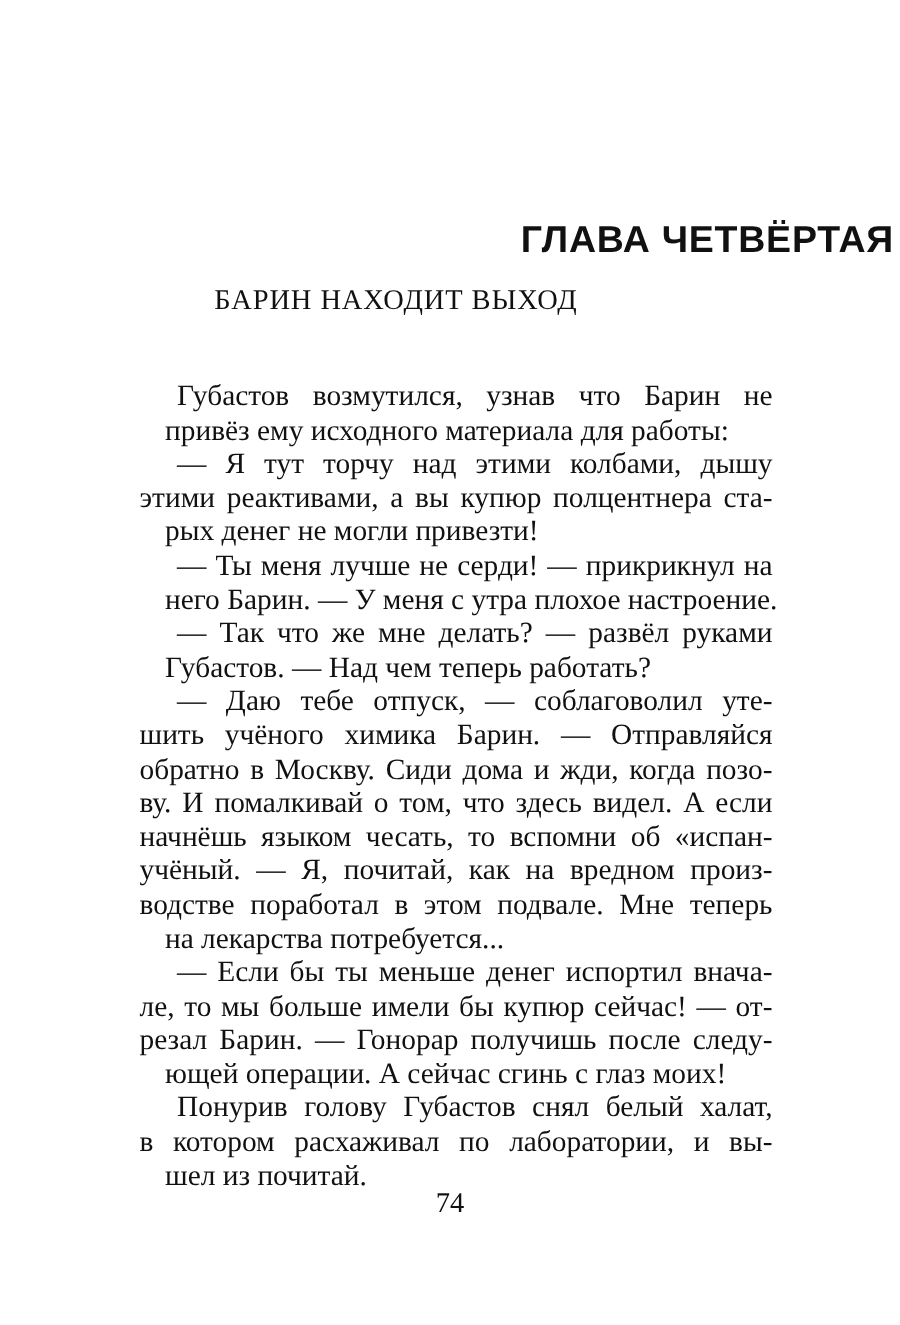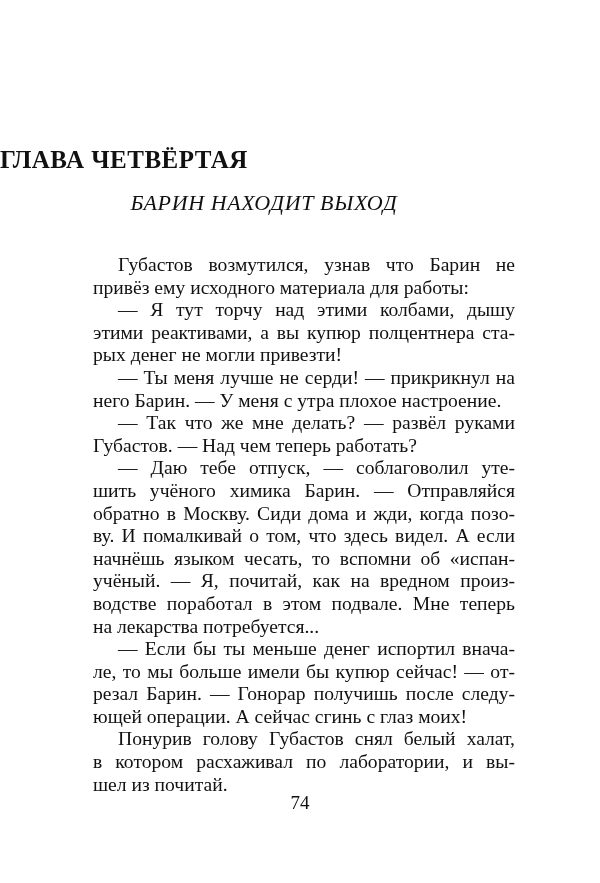--- a/index.html
+++ b/index.html
@@ -1,32 +1,32 @@
 <!DOCTYPE html>
 <html><head>
 <meta charset="utf-8">
 <style>
   html, body { margin:0; padding:0; background:#ffffff; }
   body { width:600px; height:883px; position:relative; overflow:hidden; color:#111; }
   .page { position:absolute; left:0; top:0; width:600px; height:883px; }
   .chapter-title {
-    position:absolute; left:0; top:146px; width:596px; text-align:left;
-    font-family:Liberation Serif, serif; font-weight:bold; font-size:25px; letter-spacing:0.5px;
+    position:absolute; left:0; top:146px; width:596px; text-align:right;
+    font-family:Liberation Sans, sans-serif; font-weight:bold; font-size:25px; letter-spacing:0.5px;
   }
   .chapter-subtitle {
     position:absolute; left:0; top:190px; width:528px; text-align:center;
-    font-family:"Liberation Serif", serif; font-style:italic; font-size:22px; letter-spacing:0.6px;
+    font-family:"Liberation Serif", serif; font-size:19px; letter-spacing:0.6px;
   }
   .body-text {
     position:absolute; left:93px; top:254px; width:422px;
     font-family:"Liberation Serif", serif; font-size:19.6px; line-height:22.6px;
   }
   .line { display:block; white-space:nowrap; text-align:justify; text-align-last:justify; height:22.6px; }
   .line.indent { padding-left:25px; }
-  .line.last { text-align-last:left; }
+  .line.last { text-align-last:left;margin-left:17px; }
   .page-number {
     position:absolute; left:0; top:792px; width:600px; text-align:center;
     font-family:"Liberation Serif", serif; font-size:19px;
   }
 </style>
 </head>
 <body>
 
 <div class="page">
   <div class="chapter-title">ГЛАВА ЧЕТВЁРТАЯ</div>

